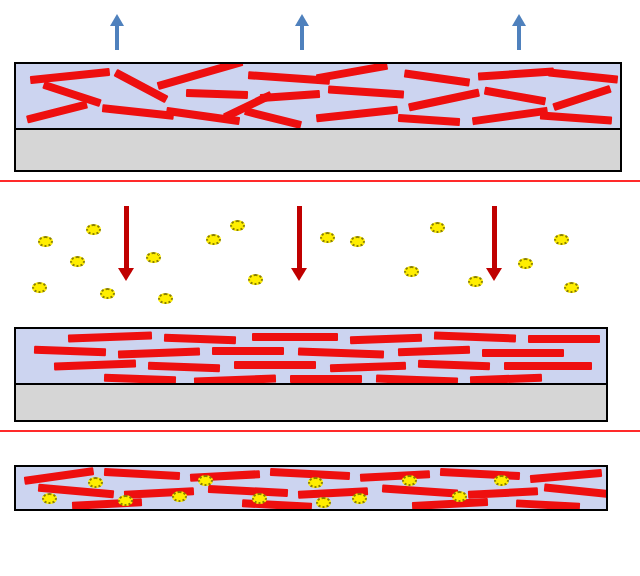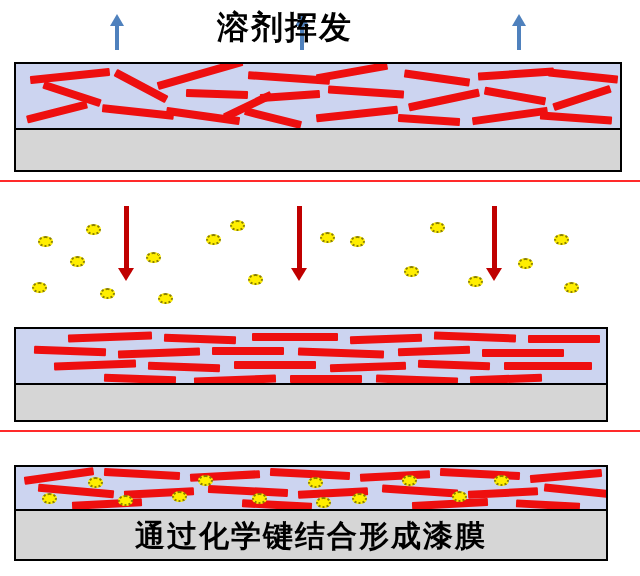--- a/index.html
+++ b/index.html
@@ -43,21 +43,20 @@
   .down-arrows{position:absolute;left:0;top:206px;width:100%;height:80px;z-index:4;}
   .arrow.down .shaft{width:5px;height:62px;}
   .arrow.down .head{border-left:8px solid transparent;border-right:8px solid transparent;border-top:13px solid;}
   .dots-field{position:absolute;left:0;top:0;width:640px;height:576px;pointer-events:none;z-index:3;}
 </style>
 </head>
 <body>
 
 <div class="canvas">
 
-  <div class="caption c1">溶剂挥发</div>
   <div class="up-arrows" id="up-arrows">
       <div class="arrow up" style="left: 110px;">
         <div class="head" style="border-bottom-color: rgb(79, 129, 189);"></div>
         <div class="shaft" style="background: rgb(79, 129, 189);"></div>
       </div>
       <div class="arrow up" style="left: 295px;">
         <div class="head" style="border-bottom-color: rgb(79, 129, 189);"></div>
         <div class="shaft" style="background: rgb(79, 129, 189);"></div>
       </div>
       <div class="arrow up" style="left: 512px;">
@@ -181,17 +180,14 @@
       <div class="dot" style="left: 156px; top: 24px; background: rgb(255, 238, 0); border-color: rgb(139, 128, 0);"></div>
       <div class="dot" style="left: 182px; top: 8px; background: rgb(255, 238, 0); border-color: rgb(139, 128, 0);"></div>
       <div class="dot" style="left: 236px; top: 26px; background: rgb(255, 238, 0); border-color: rgb(139, 128, 0);"></div>
       <div class="dot" style="left: 292px; top: 10px; background: rgb(255, 238, 0); border-color: rgb(139, 128, 0);"></div>
       <div class="dot" style="left: 336px; top: 26px; background: rgb(255, 238, 0); border-color: rgb(139, 128, 0);"></div>
       <div class="dot" style="left: 386px; top: 8px; background: rgb(255, 238, 0); border-color: rgb(139, 128, 0);"></div>
       <div class="dot" style="left: 436px; top: 24px; background: rgb(255, 238, 0); border-color: rgb(139, 128, 0);"></div>
       <div class="dot" style="left: 300px; top: 30px; background: rgb(255, 238, 0); border-color: rgb(139, 128, 0);"></div>
       <div class="dot" style="left: 478px; top: 8px; background: rgb(255, 238, 0); border-color: rgb(139, 128, 0);"></div>
     </div>
-  <div class="substrate s3" style="background: rgb(214, 214, 214);">
-    <div class="caption c3">通过化学键结合形成漆膜</div>
-  </div>
 
 </div>
 
 </body></html>

